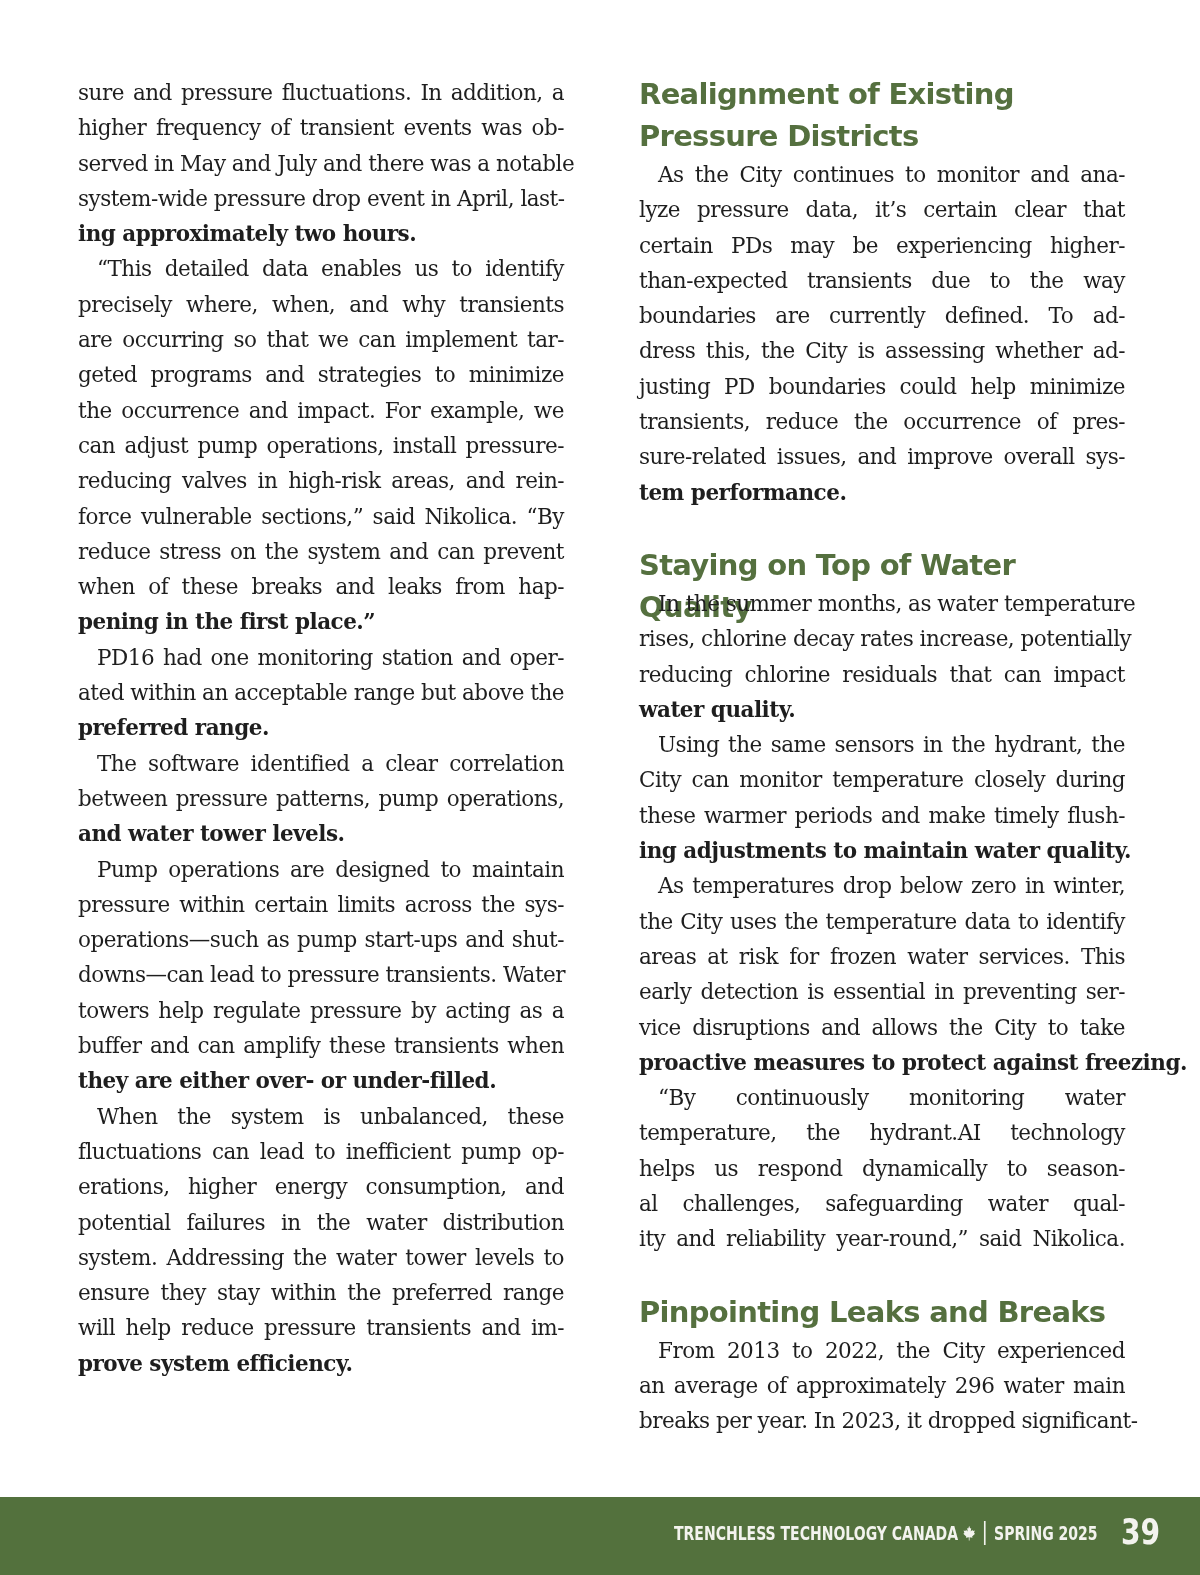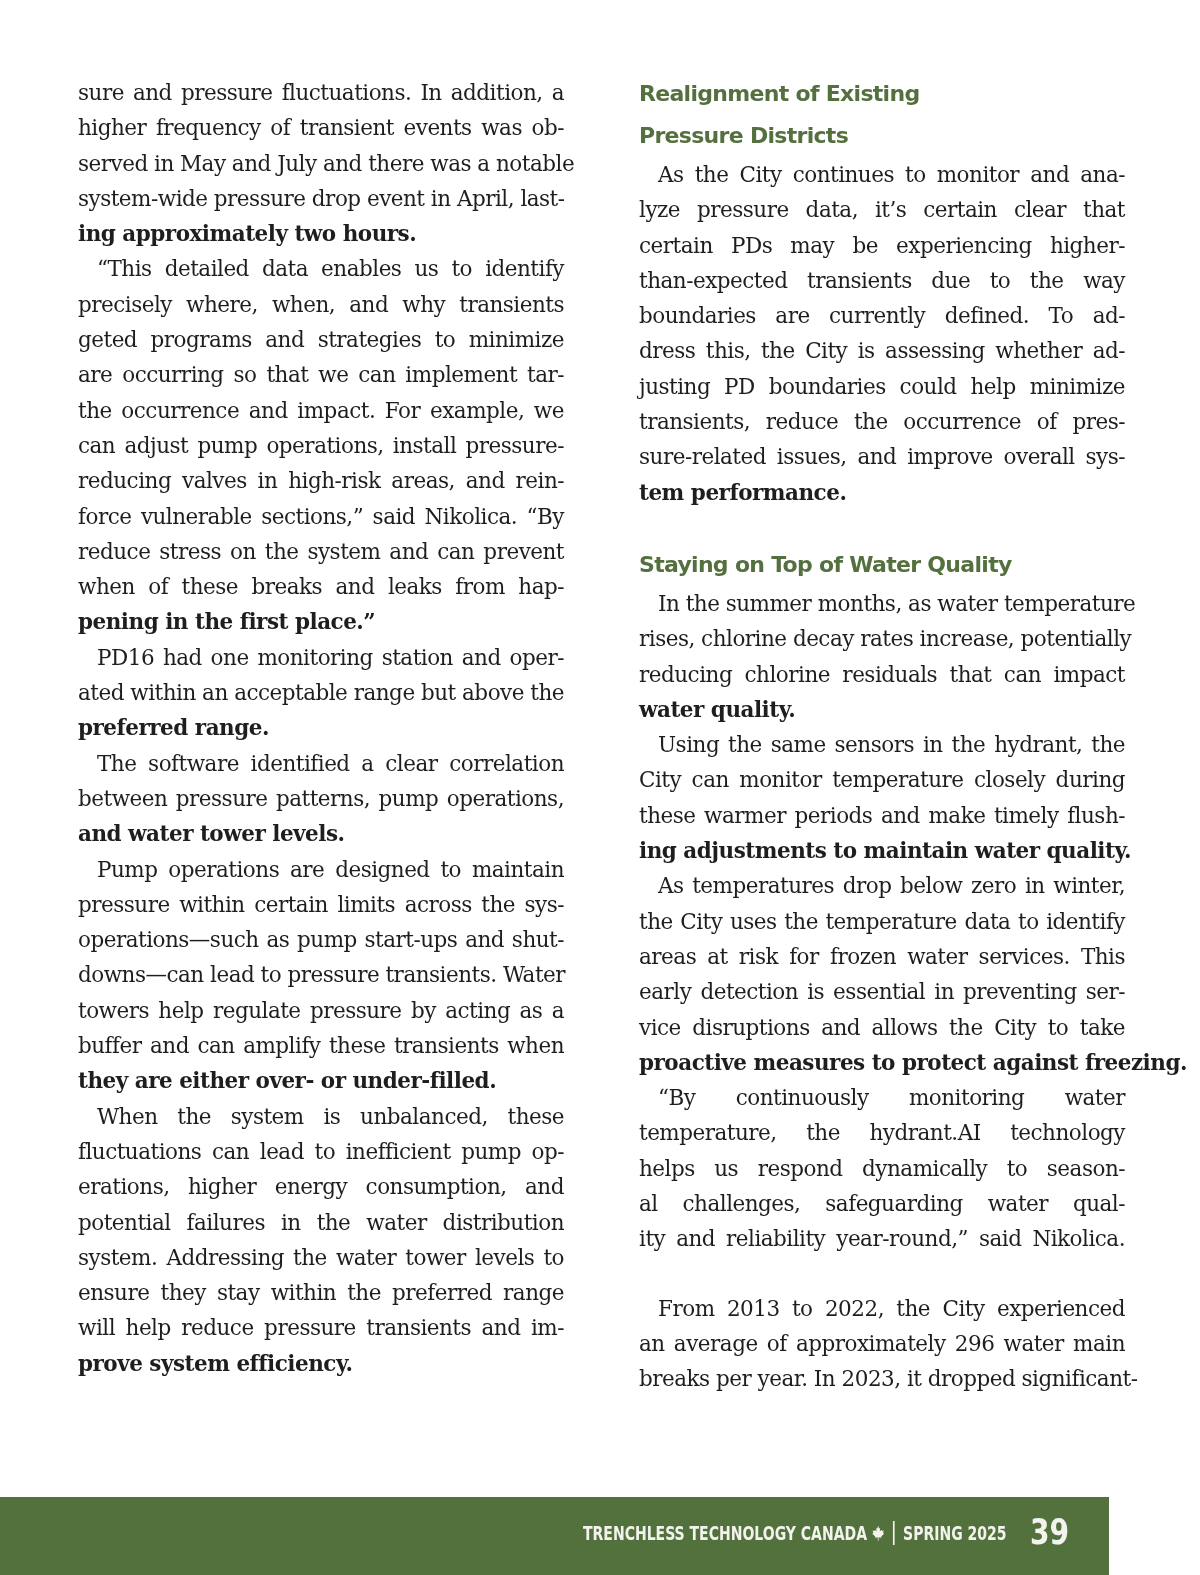--- a/index.html
+++ b/index.html
@@ -14,27 +14,27 @@
   .line {
     display: block; height: 35.3px; line-height: 35.3px;
     font-size: 21.5px; letter-spacing: -0.5px;
     text-align: justify; text-align-last: justify; white-space: nowrap;
   }
   .line.last { text-align-last: left; font-weight: bold; }
   .line.indent { padding-left: 19px; }
   .para { margin: 0; }
   .heading {
     font-family: "DejaVu Sans", "Liberation Sans", sans-serif;
-    font-weight: bold; color: #55703f; font-size: 22px; letter-spacing: -0.7px;
+    font-weight: bold; color: #55703f; font-size: 29px; letter-spacing: -0.7px;
     line-height: 42px; margin: 0;
   }
   .heading .hl { display: block; height: 42px; }
   .gap { height: 34px; }
   .footer {
-    position: absolute; left: 0; top: 1497px; width: 1109px; height: 78px;
+    position: absolute; left: 0; top: 1497px; width: 1200px; height: 78px;
     background: #53713d;
   }
   .footer-text {
     position: absolute; right: 102px; top: 24px;
     font-family: "DejaVu Sans Condensed", "Liberation Sans Narrow", "DejaVu Sans", sans-serif;
     font-weight: bold; color: #f3f3ee; font-size: 19px; letter-spacing: 0px;
     transform: scaleX(0.82); transform-origin: right center;
     display: flex; align-items: center; gap: 6px; white-space: nowrap;
   }
   .leaf { display: inline-block; width: 16px; height: 16px; }
@@ -53,22 +53,22 @@
     <div class="para">
       <span class="line">sure and pressure fluctuations. In addition, a</span>
       <span class="line">higher frequency of transient events was ob-</span>
       <span class="line">served in May and July and there was a notable</span>
       <span class="line">system-wide pressure drop event in April, last-</span>
       <span class="line last">ing approximately two hours.</span>
     </div>
     <div class="para">
       <span class="line indent">“This detailed data enables us to identify</span>
       <span class="line">precisely where, when, and why transients</span>
+      <span class="line">are occurring so that we can implement tar-</span>
       <span class="line">geted programs and strategies to minimize</span>
-      <span class="line">are occurring so that we can implement tar-</span>
       <span class="line">the occurrence and impact. For example, we</span>
       <span class="line">can adjust pump operations, install pressure-</span>
       <span class="line">reducing valves in high-risk areas, and rein-</span>
       <span class="line">force vulnerable sections,” said Nikolica. “By</span>
       <span class="line">reduce stress on the system and can prevent</span>
       <span class="line">when of these breaks and leaks from hap-</span>
       <span class="line last">pening in the first place.”</span>
     </div>
     <div class="para">
       <span class="line indent">PD16 had one monitoring station and oper-</span>
@@ -142,20 +142,23 @@
       <span class="line last">proactive measures to protect against freezing.</span>
     </div>
     <div class="para">
       <span class="line indent">“By continuously monitoring water</span>
       <span class="line">temperature, the hydrant.AI technology</span>
       <span class="line">helps us respond dynamically to season-</span>
       <span class="line">al challenges, safeguarding water qual-</span>
       <span class="line">ity and reliability year-round,” said Nikolica.</span>
     </div>
     <div class="gap"></div>
+    <h2 class="heading">
+      <span class="hl">Pinpointing Leaks and Breaks</span>
+    </h2>
     <div class="para">
       <span class="line indent">From 2013 to 2022, the City experienced</span>
       <span class="line">an average of approximately 296 water main</span>
       <span class="line">breaks per year. In 2023, it dropped significant-</span>
     </div>
   </div>
 
 <div class="footer">
   <div class="footer-text">
     <span>TRENCHLESS TECHNOLOGY CANADA</span>

